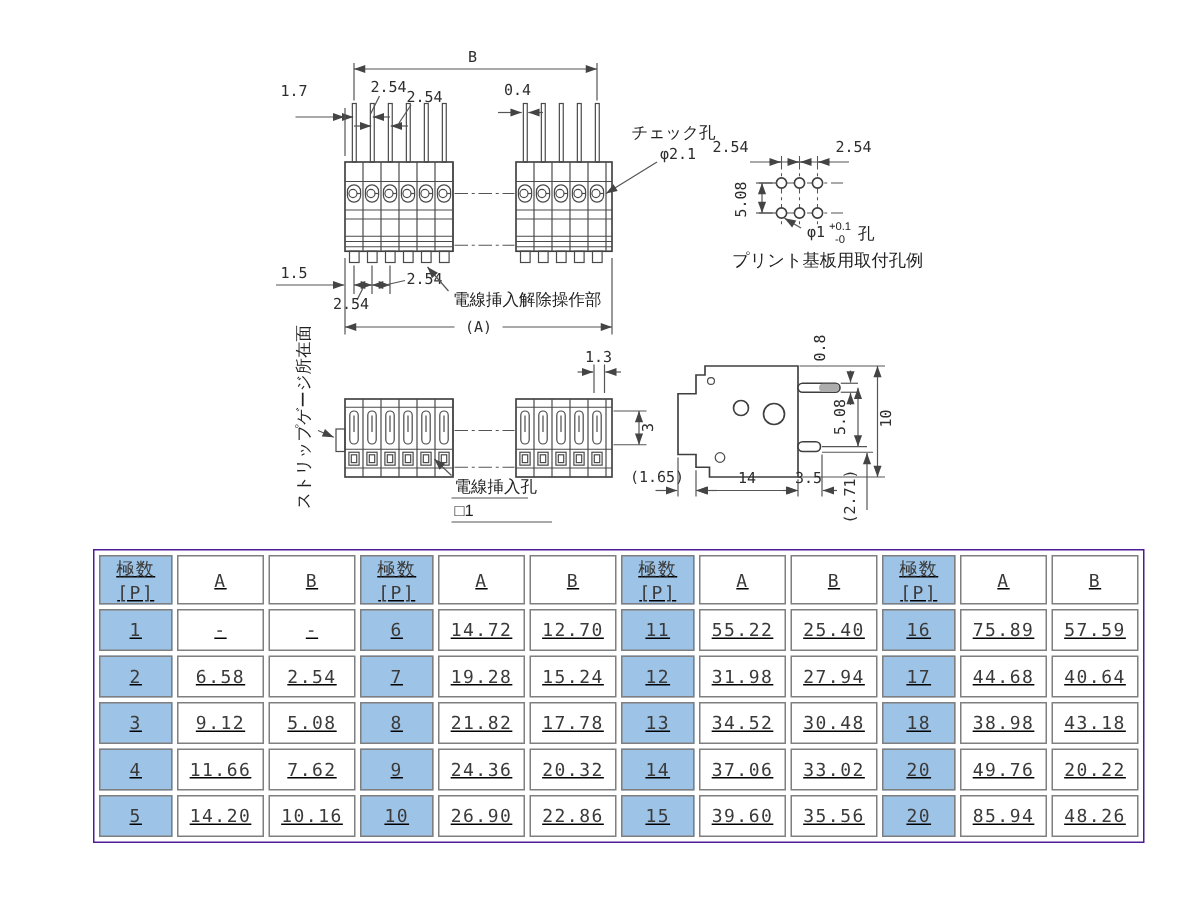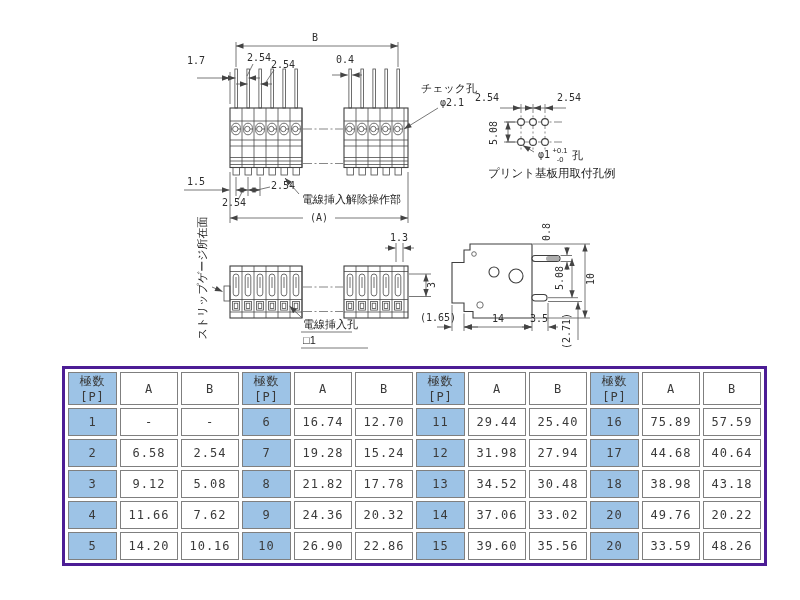--- a/index.html
+++ b/index.html
@@ -11,21 +11,21 @@
   .olf{stroke:#3f3f3f;stroke-width:1.1;fill:#ffffff;}
   .ol2{stroke:#4a4a4a;stroke-width:0.8;fill:none;}
   .dl{stroke:#555;stroke-width:0.8;fill:none;}
   .cl{stroke:#555;stroke-width:0.7;fill:none;stroke-dasharray:9 2.5 2 2.5;}
   text.dim{font-family:"DejaVu Sans Mono",monospace;font-size:10px;fill:#2e2e2e;}
   text.jp{font-family:"Liberation Sans","DejaVu Sans",sans-serif;font-size:11px;fill:#222;}
   text.jps{font-family:"Liberation Sans","DejaVu Sans",sans-serif;font-size:7.5px;fill:#222;}
   
   .table-wrap{position:absolute;left:62px;top:366px;width:676px;}
   table.dim-table{border-collapse:separate;border-spacing:3px;width:676px;table-layout:fixed;
-        border:3px solid #4c1d95;background:#fff;}
+        border:1px solid #4c1d95;background:#fff;text-decoration:underline;}
   table.dim-table th,table.dim-table td{border:1px solid #7f7f7f;height:26px;text-align:center;
         vertical-align:middle;font-family:"DejaVu Sans Mono","Liberation Sans",monospace;
         font-size:12px;font-weight:normal;color:#3a3a3a;padding:0;letter-spacing:1px;}
   th.cp,td.cp{background:#9dc3e6;width:47px;letter-spacing:0;}
   th.cab,td.cab{background:#ffffff;width:56px;}
 </style>
 </head>
 <body>
 
 <div class="page">
@@ -273,24 +273,24 @@
         <th class="cab">B</th>
         <th class="cp">極数[P]</th>
         <th class="cab">A</th>
         <th class="cab">B</th>
       </tr>
       <tr>
         <td class="cp">1</td>
         <td class="cab">-</td>
         <td class="cab">-</td>
         <td class="cp">6</td>
-        <td class="cab">16.74</td>
+        <td class="cab">14.72</td>
         <td class="cab">12.70</td>
         <td class="cp">11</td>
-        <td class="cab">29.44</td>
+        <td class="cab">55.22</td>
         <td class="cab">25.40</td>
         <td class="cp">16</td>
         <td class="cab">75.89</td>
         <td class="cab">57.59</td>
       </tr>
       <tr>
         <td class="cp">2</td>
         <td class="cab">6.58</td>
         <td class="cab">2.54</td>
         <td class="cp">7</td>
@@ -335,19 +335,19 @@
         <td class="cp">5</td>
         <td class="cab">14.20</td>
         <td class="cab">10.16</td>
         <td class="cp">10</td>
         <td class="cab">26.90</td>
         <td class="cab">22.86</td>
         <td class="cp">15</td>
         <td class="cab">39.60</td>
         <td class="cab">35.56</td>
         <td class="cp">20</td>
-        <td class="cab">33.59</td>
+        <td class="cab">85.94</td>
         <td class="cab">48.26</td>
       </tr>
     </tbody>
       </table>
   </div>
 </div>
 
 </body></html>

